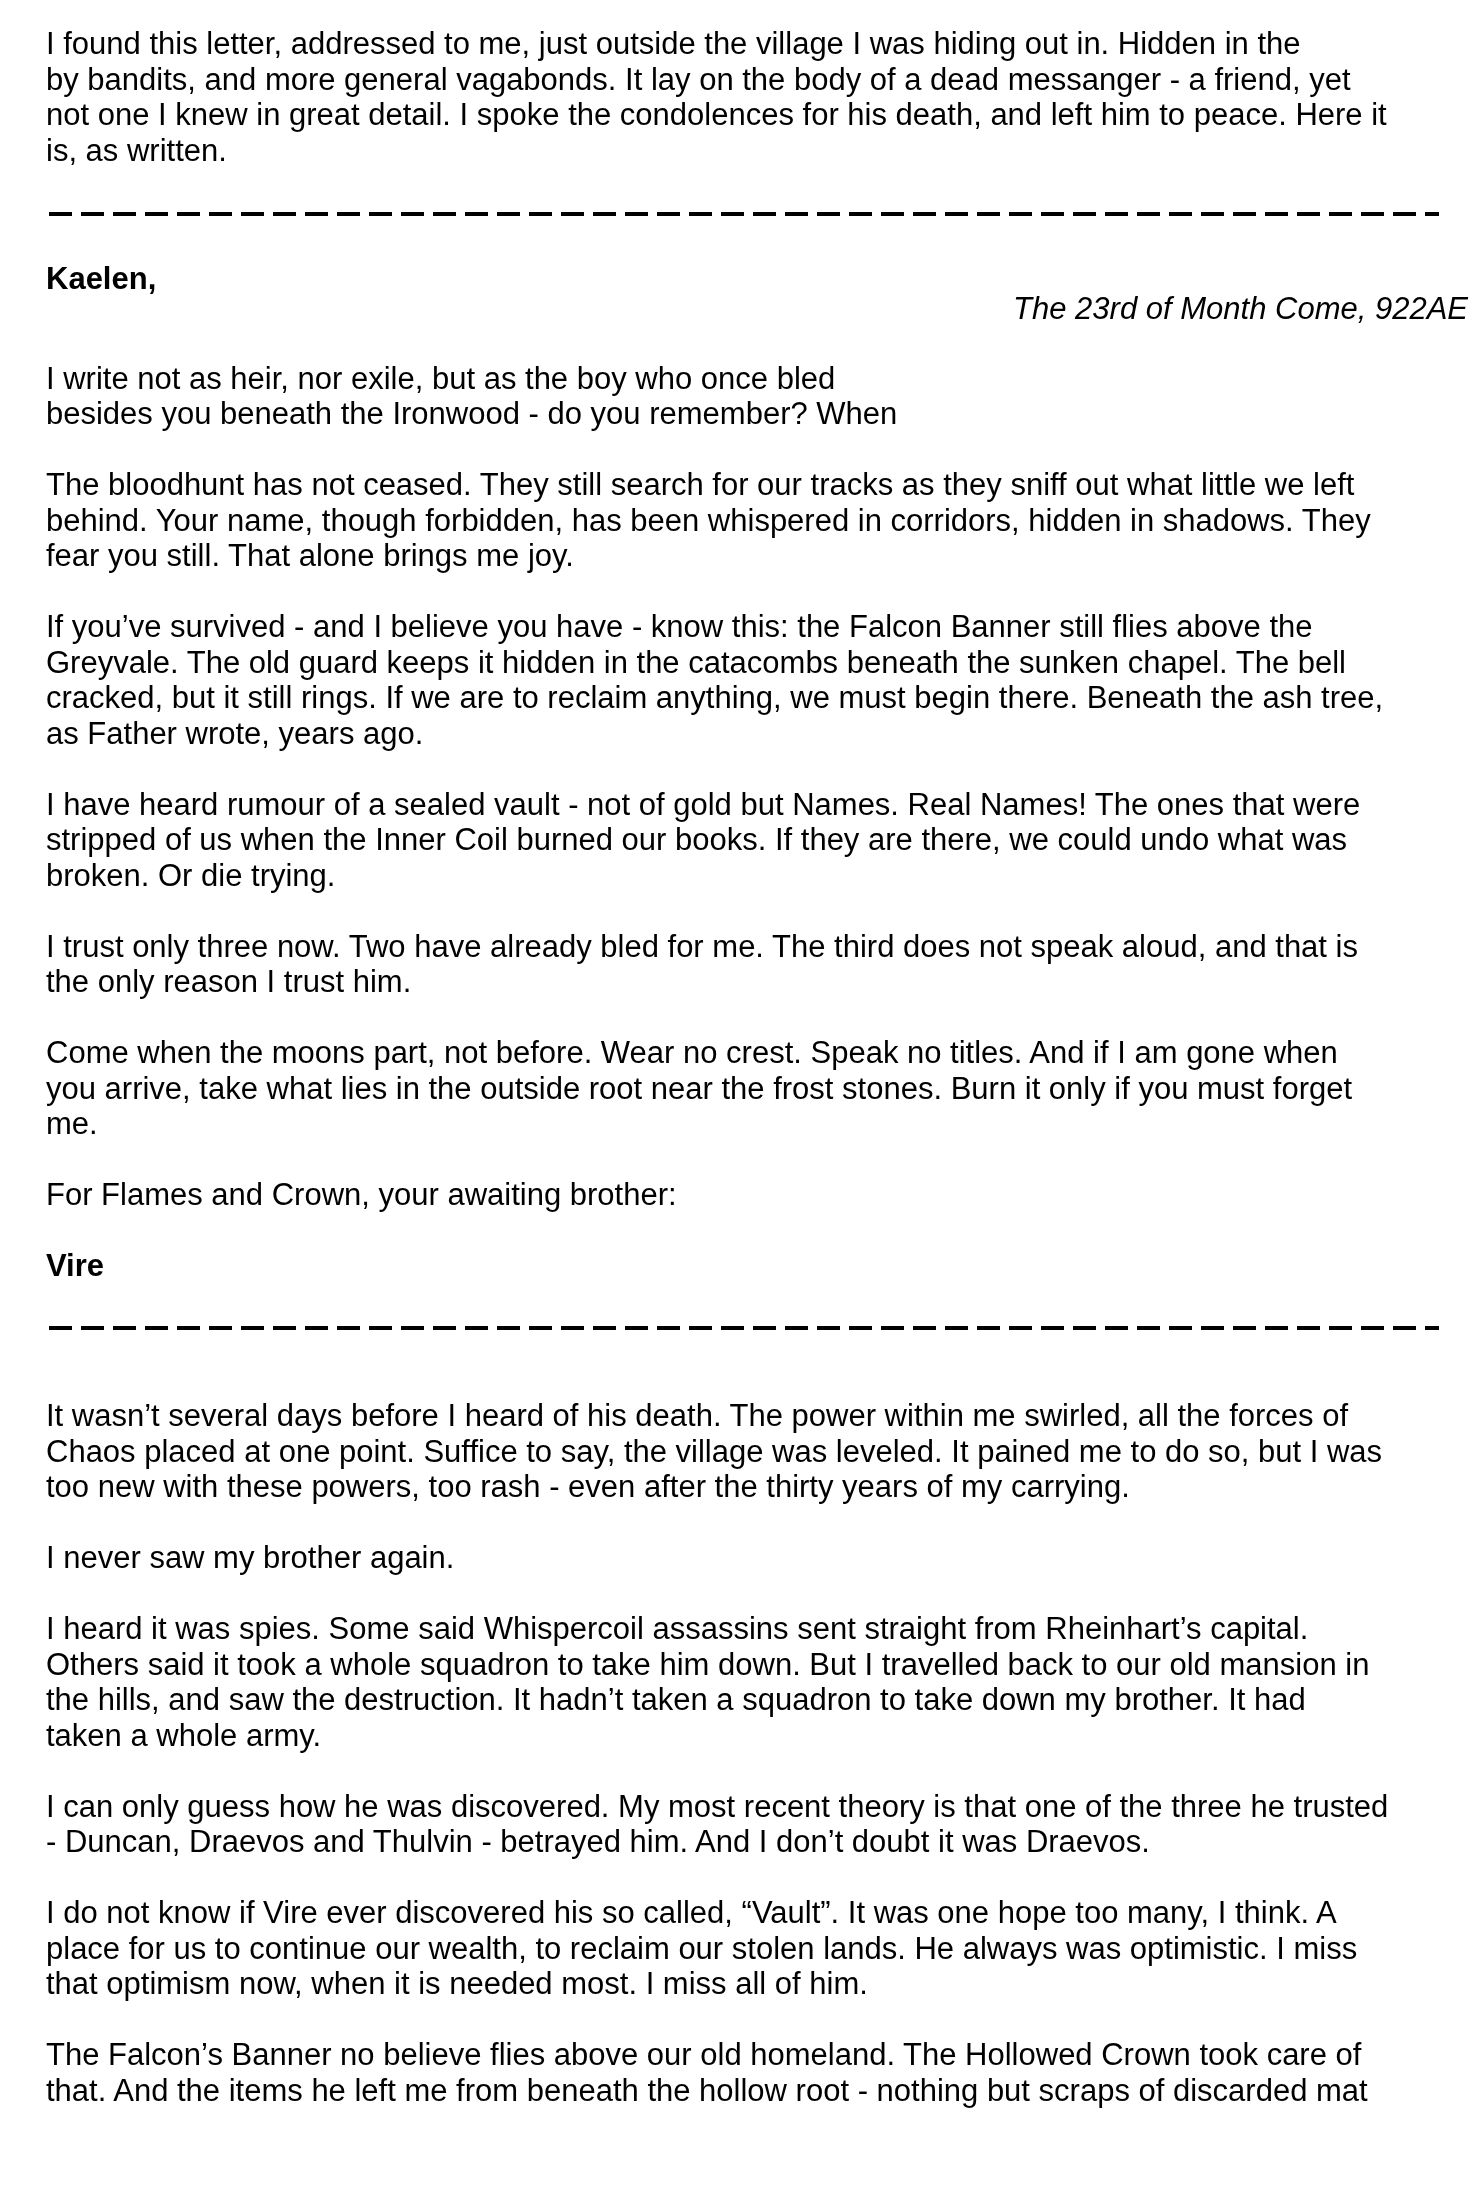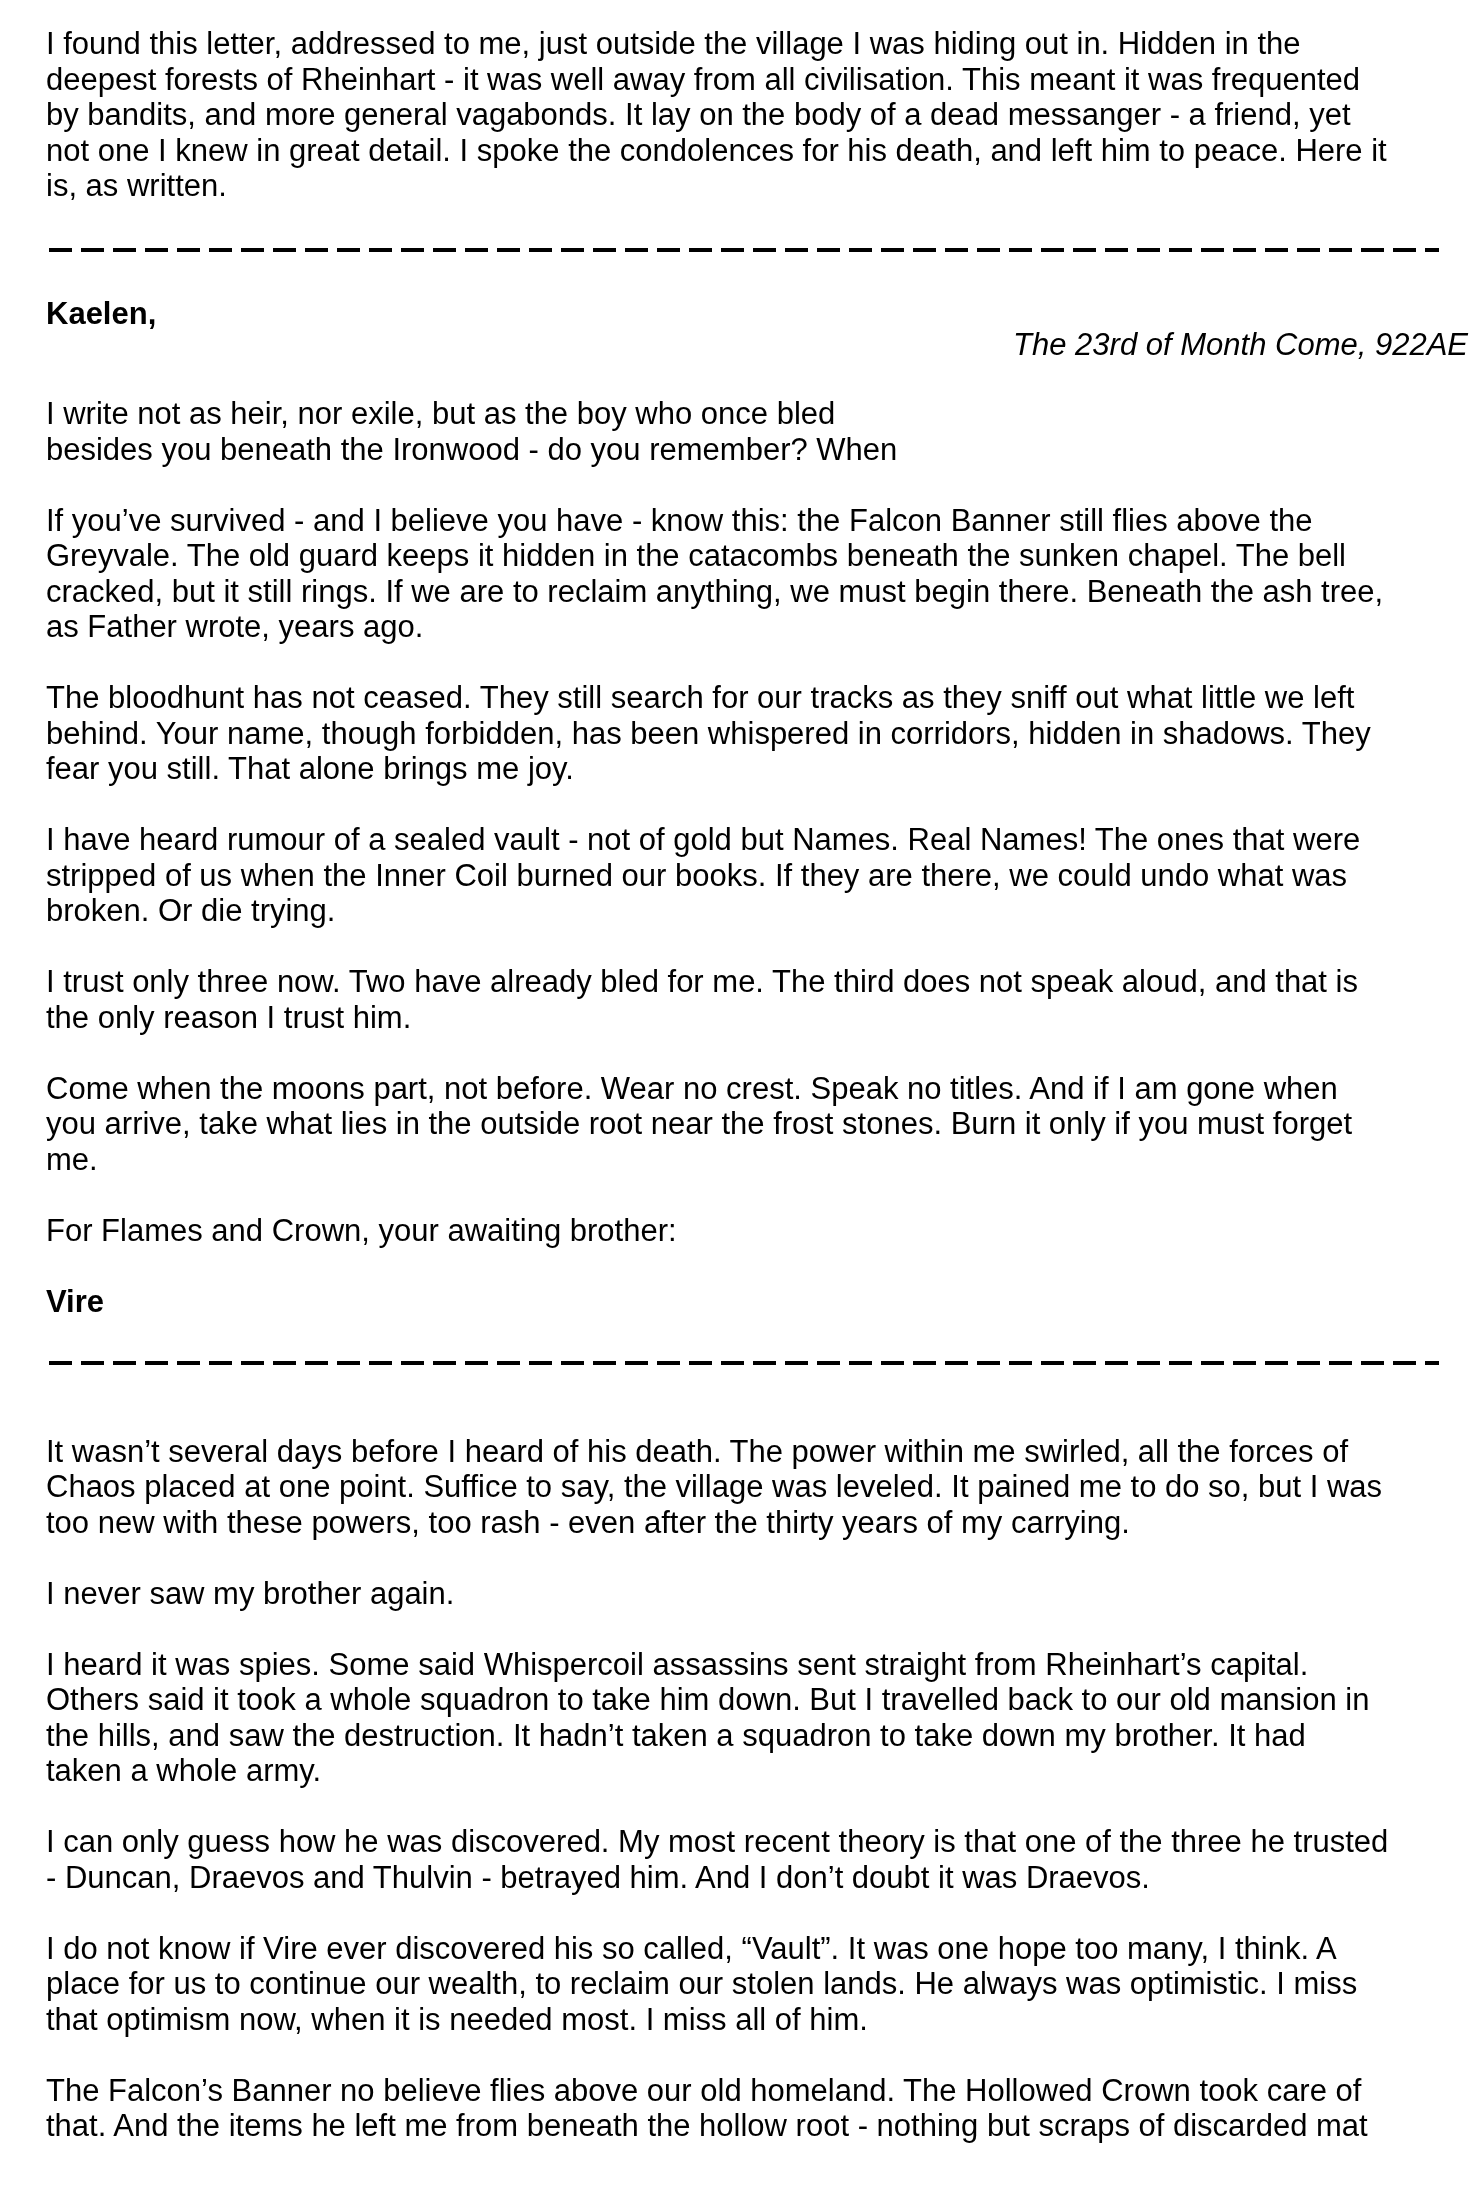--- a/index.html
+++ b/index.html
@@ -66,51 +66,50 @@
       height: 35.5px;
     }
   </style>
 </head>
 <body>
 
 <div class="page">
 
   <div class="para">
     <span class="line">I found this letter, addressed to me, just outside the village I was hiding out in. Hidden in the</span>
-    <span class="line">deepest forests of Rheinhart - it was well away from all civilisation. This meant it was frequented</span>
     <span class="line">by bandits, and more general vagabonds. It lay on the body of a dead messanger - a friend, yet</span>
     <span class="line">not one I knew in great detail. I spoke the condolences for his death, and left him to peace. Here it</span>
     <span class="line">is, as written.</span>
   </div>
 
   <div class="divider" style="margin-top:-35.5px; margin-bottom:0; height:106.5px;">
     <div class="dashes" style="top:44px;"></div>
   </div>
 
   <div class="salutation" style="margin-top:-14px;">Kaelen,</div>
   <div class="date-row">
     <span class="date">The 23rd of Month Come, 922AE</span>
   </div>
 
   <div class="para" style="margin-top:29px;">
     <span class="line">I write not as heir, nor exile, but as the boy who once bled</span>
     <span class="line">besides you beneath the Ironwood - do you remember? When</span>
   </div>
 
   <div class="para">
+    <span class="line">The bloodhunt has not ceased. They still search for our tracks as they sniff out what little we left</span>
+    <span class="line">behind. Your name, though forbidden, has been whispered in corridors, hidden in shadows. They</span>
+    <span class="line">fear you still. That alone brings me joy.</span>
+  </div>
+
+  <div class="para">
     <span class="line">If you’ve survived - and I believe you have - know this: the Falcon Banner still flies above the</span>
     <span class="line">Greyvale. The old guard keeps it hidden in the catacombs beneath the sunken chapel. The bell</span>
     <span class="line">cracked, but it still rings. If we are to reclaim anything, we must begin there. Beneath the ash tree,</span>
     <span class="line">as Father wrote, years ago.</span>
-  </div>
-
-  <div class="para">
-    <span class="line">The bloodhunt has not ceased. They still search for our tracks as they sniff out what little we left</span>
-    <span class="line">behind. Your name, though forbidden, has been whispered in corridors, hidden in shadows. They</span>
-    <span class="line">fear you still. That alone brings me joy.</span>
   </div>
 
   <div class="para">
     <span class="line">I have heard rumour of a sealed vault - not of gold but Names. Real Names! The ones that were</span>
     <span class="line">stripped of us when the Inner Coil burned our books. If they are there, we could undo what was</span>
     <span class="line">broken. Or die trying.</span>
   </div>
 
   <div class="para">
     <span class="line">I trust only three now. Two have already bled for me. The third does not speak aloud, and that is</span>

